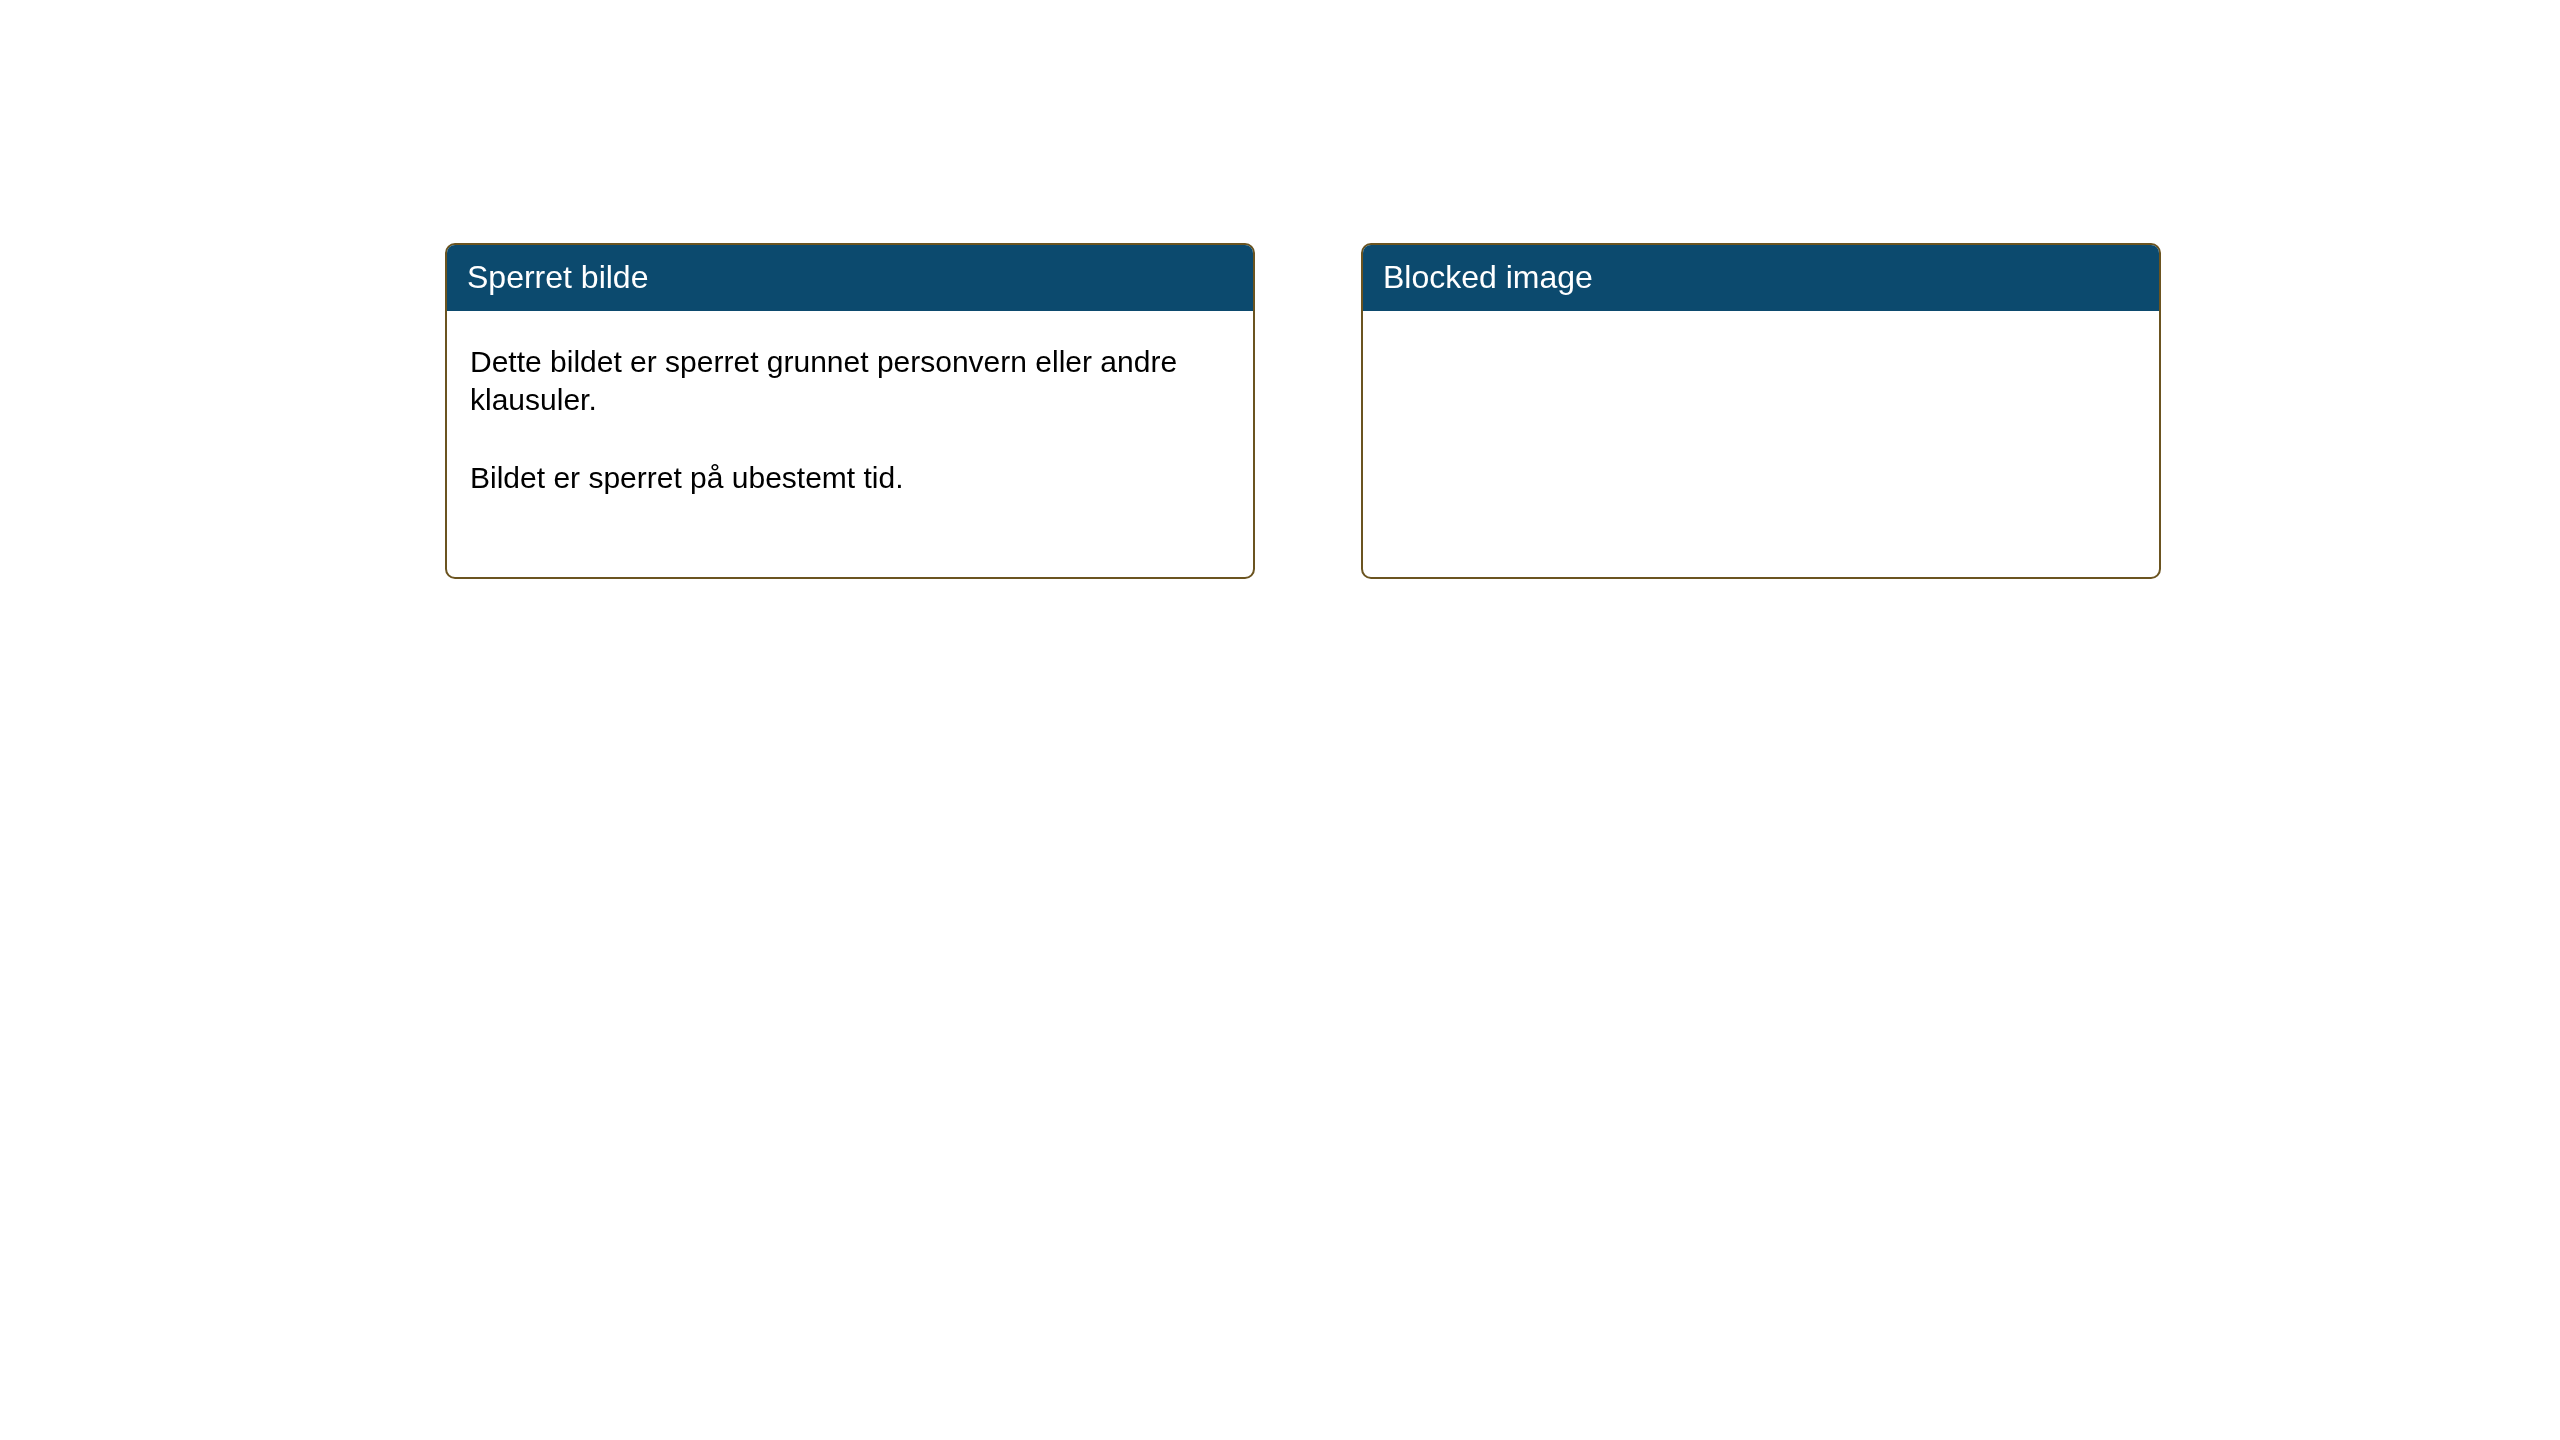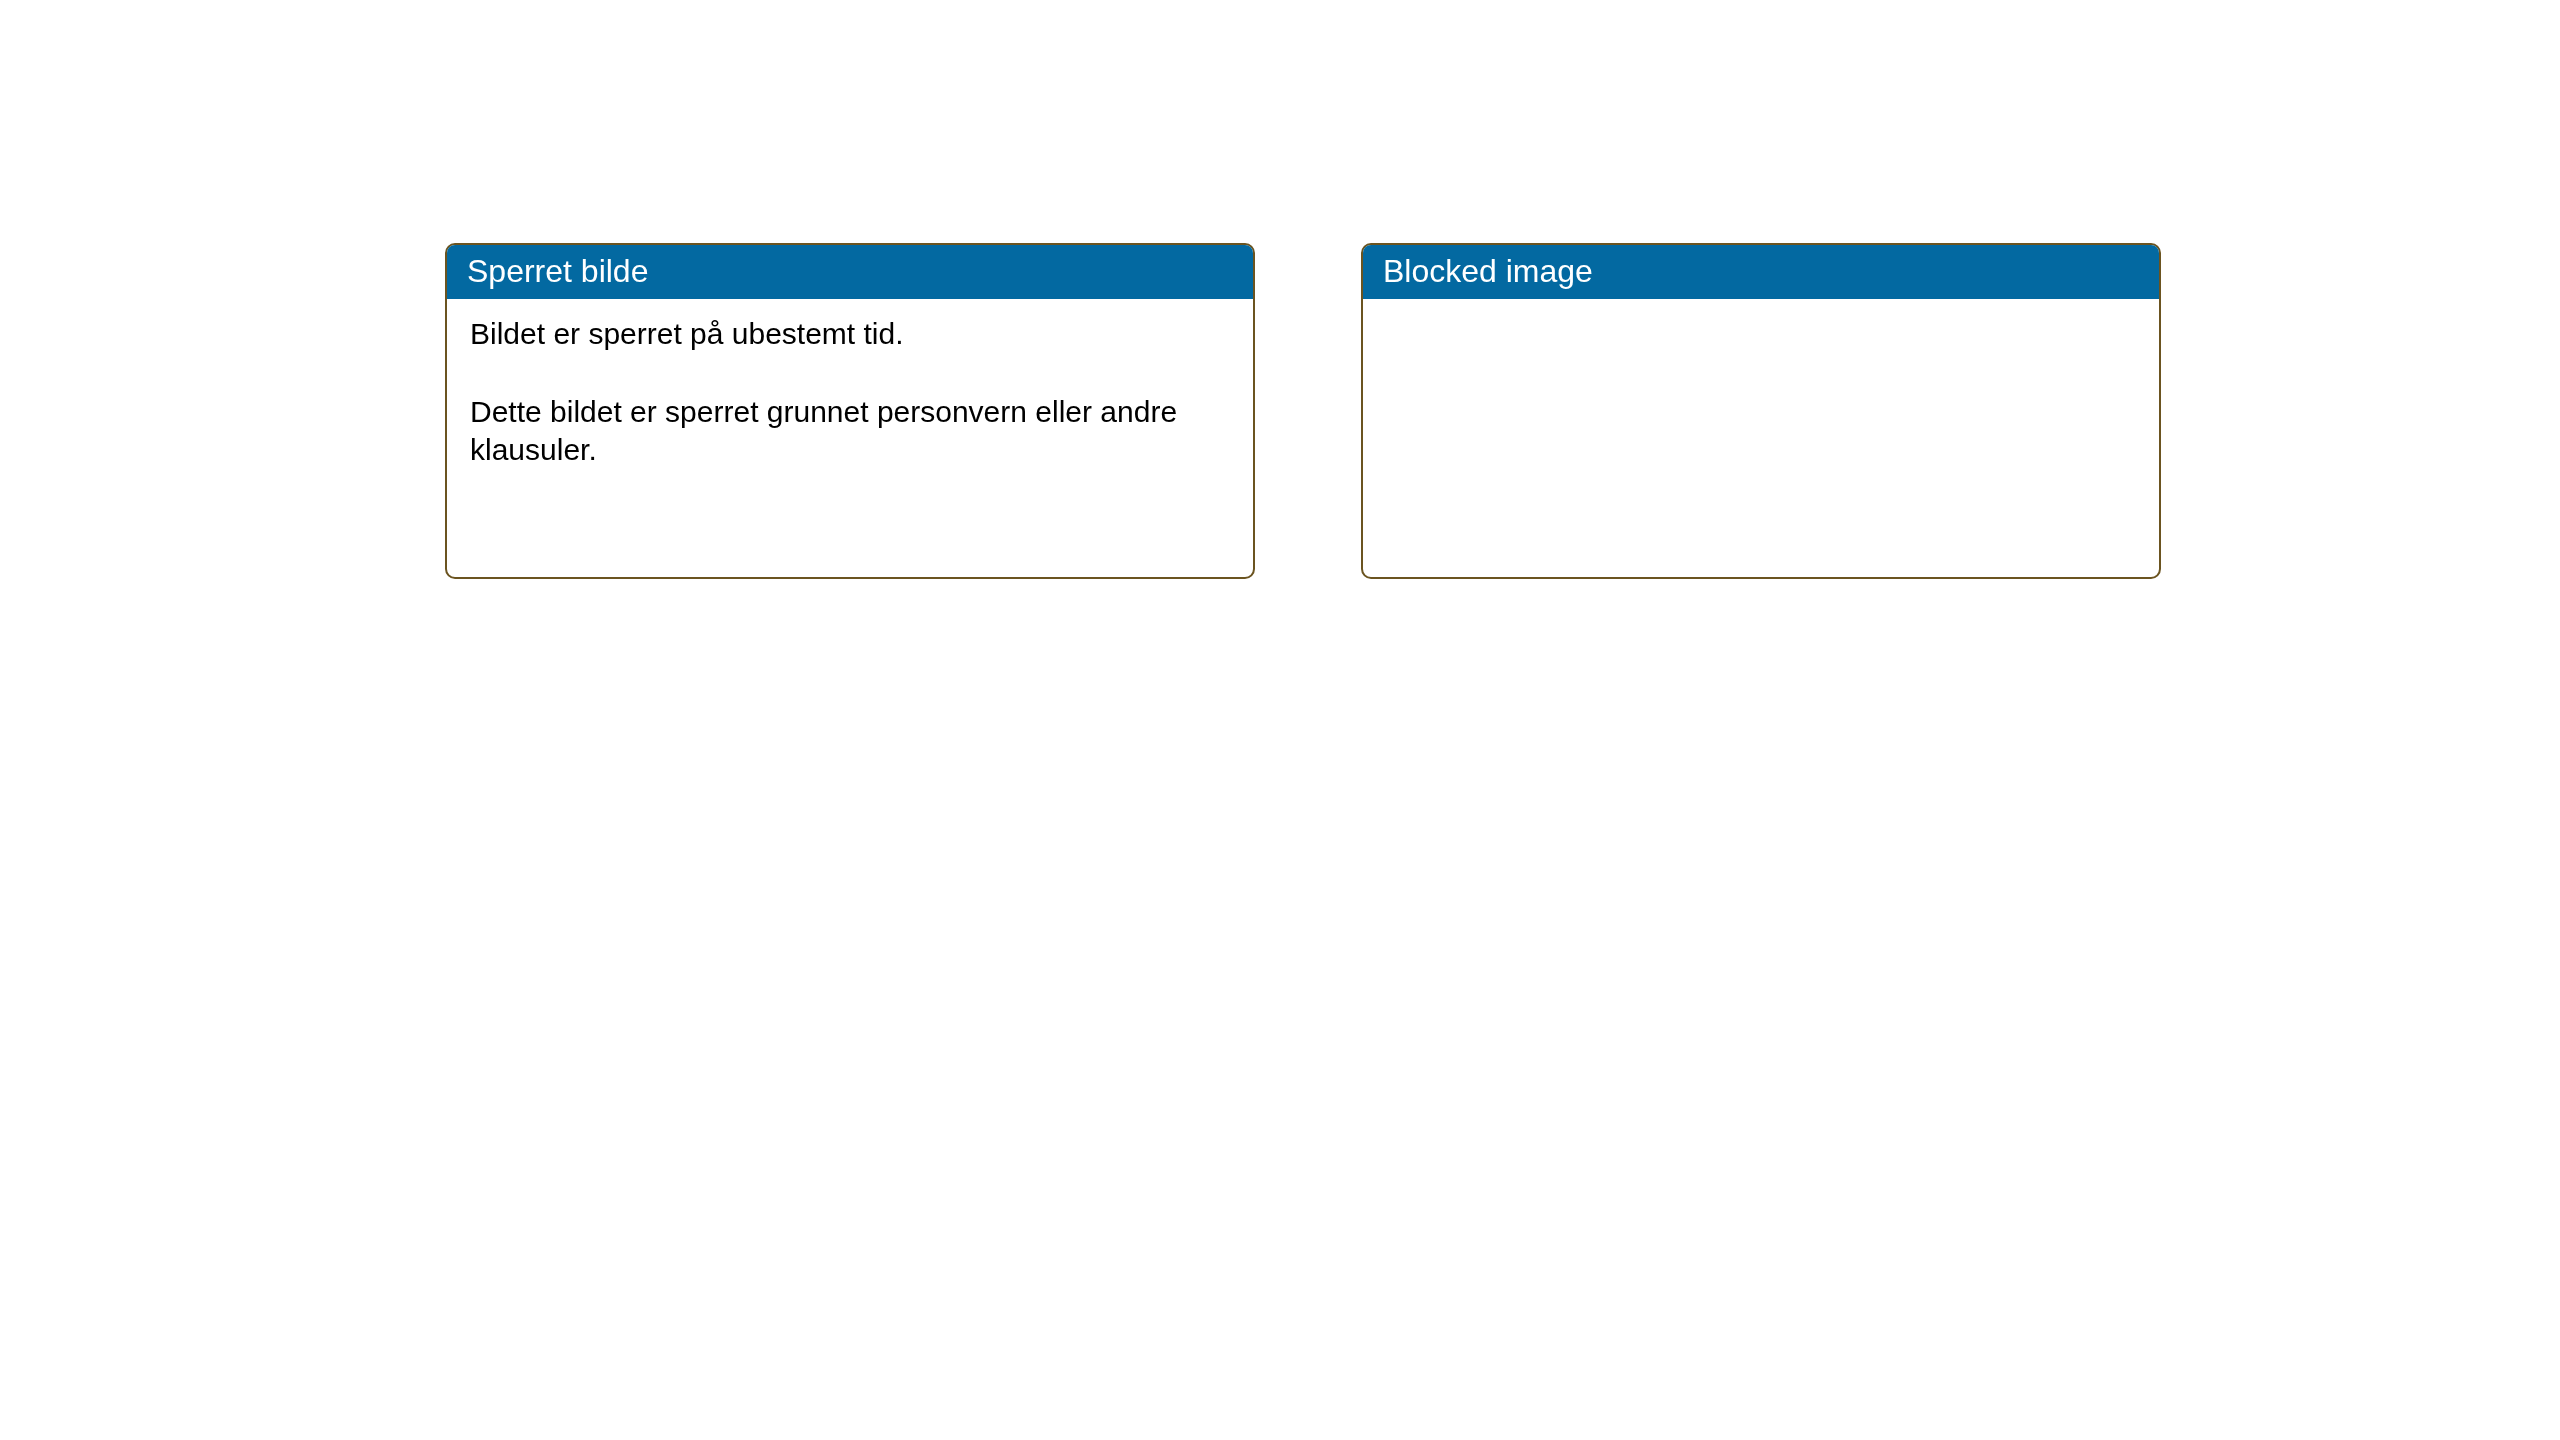--- a/index.html
+++ b/index.html
@@ -24,26 +24,26 @@
     position: absolute;
     box-sizing: border-box;
     background: #ffffff;
     border: 2px solid #6b5420;
     border-radius: 10px;
     overflow: hidden;
   }
 
   .panel-header {
     box-sizing: border-box;
-    background: #0369a1;
-    height: 56px;
+    background: #0c4a6e;
+    height: 68px;
     display: flex;
     align-items: center;
     padding: 0 0 0 22px;
-    margin: -2px -2px 0 -2px;
+    margin: -2px -2px 16px -2px;
     border-top-left-radius: 10px;
     border-top-right-radius: 10px;
   }
 
   .panel-title {
     color: #ffffff;
     font-size: 32px;
     line-height: 34px;
     font-weight: 400;
     letter-spacing: 0px;
@@ -89,22 +89,22 @@
 </head>
 <body>
 
 <div id="stage">
 
   <section class="notice-panel" id="panel-blocked-no">
     <div class="panel-header">
       <span class="panel-title">Sperret bilde</span>
     </div>
     <div class="panel-body">
+      <p class="panel-paragraph">Dette bildet er sperret grunnet personvern eller andre klausuler.</p>
       <p class="panel-paragraph">Bildet er sperret på ubestemt tid.</p>
-      <p class="panel-paragraph">Dette bildet er sperret grunnet personvern eller andre klausuler.</p>
     </div>
   </section>
 
   <section class="notice-panel" id="panel-blocked-en">
     <div class="panel-header">
       <span class="panel-title">Blocked image</span>
     </div>
   </section>
 
 </div>

